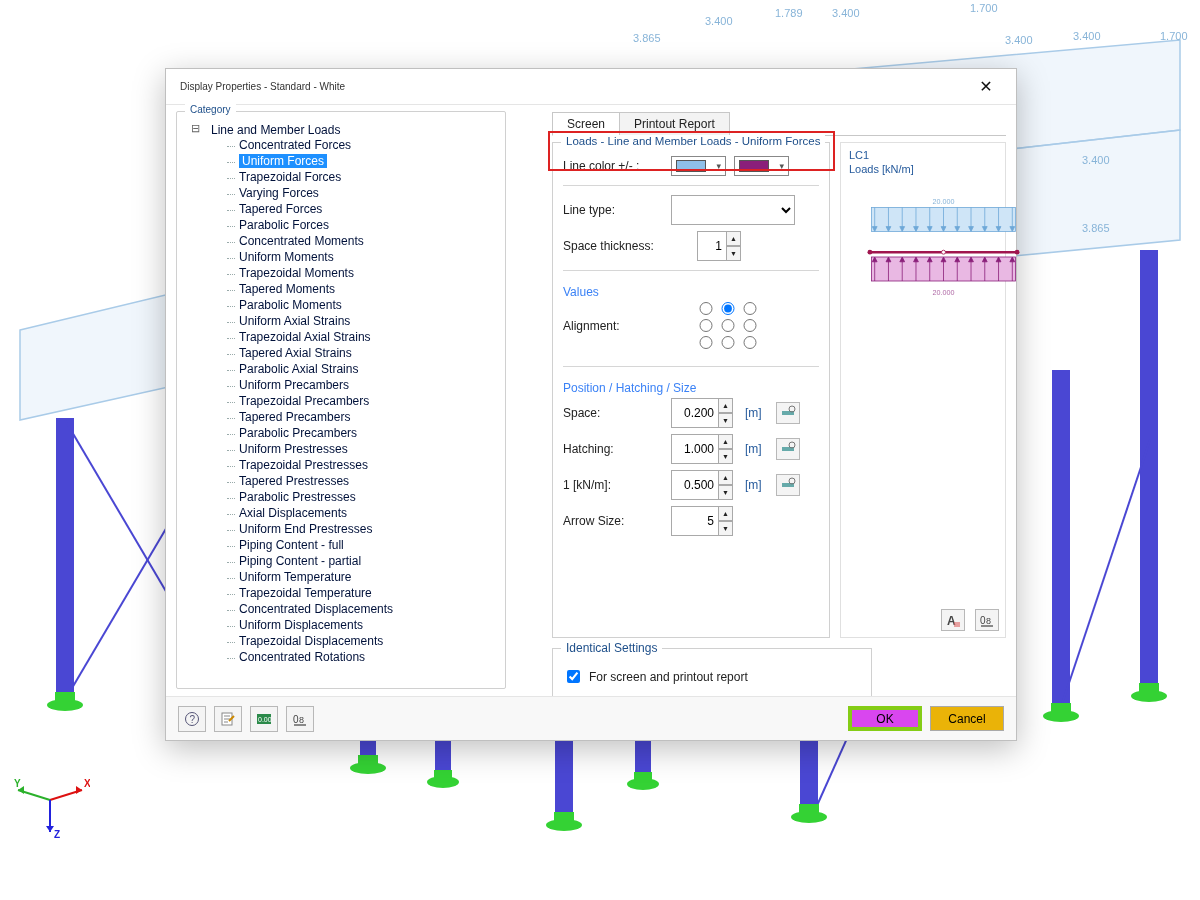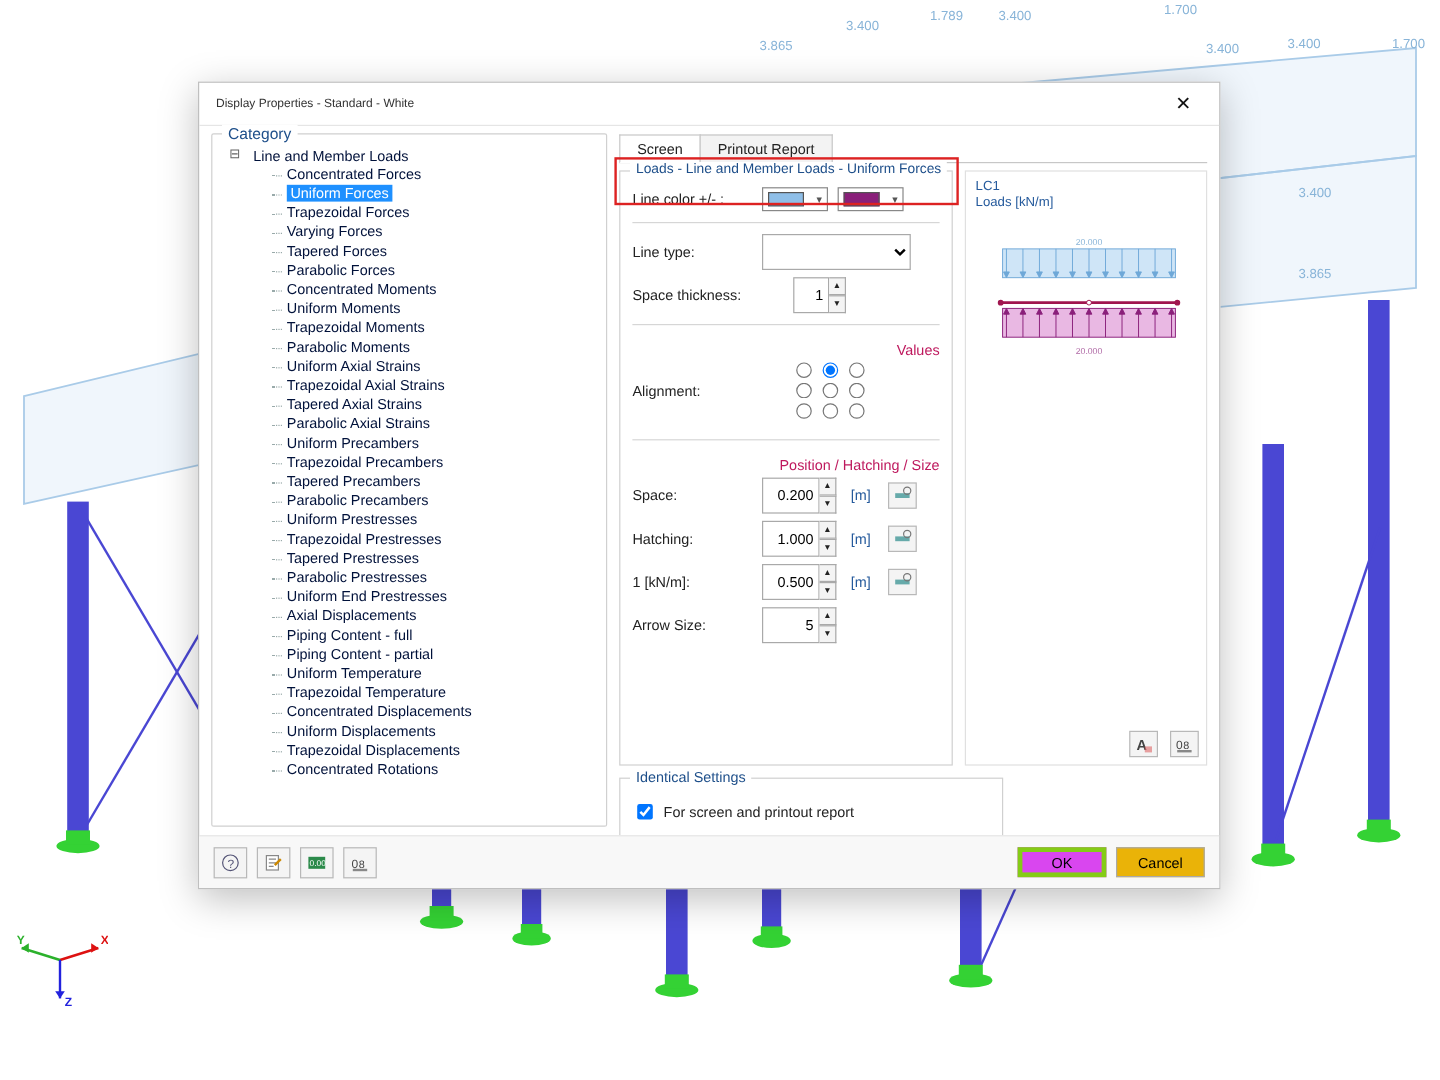--- a/index.html
+++ b/index.html
@@ -15,34 +15,34 @@
   
   .dialog { position: absolute; left: 165px; top: 68px; width: 852px; height: 673px; background: #fff; border: 1px solid #bfbfbf; box-shadow: 0 8px 30px rgba(0,0,0,.25); z-index: 10; }
   .titlebar { height: 36px; display: flex; align-items: center; padding: 0 10px 0 14px; border-bottom: 1px solid #e5e5e5; }
   .titlebar .title { flex: 1; font-size: 10px; color: #333; }
   .titlebar .close { width: 40px; height: 30px; display: flex; align-items: center; justify-content: center; font-size: 16px; color: #111; cursor: pointer; }
 
   .dialog-body { position: absolute; top: 36px; left: 0; right: 0; bottom: 46px; display: flex; padding: 6px 10px 0 10px; gap: 10px; }
 
   
   .panel { border: 1px solid #d0d0d0; border-radius: 2px; position: relative; background: #fff; }
-  .panel-title { position: absolute; top: -8px; left: 8px; background: #fff; padding: 0 5px; color: #1e4f8a; font-size: 13px; }
+  .panel-title { position: absolute; top: -8px; left: 8px; background: #fff; padding: 0 5px; color: #1e4f8a; font-size: 10px; }
   #left { width: 330px; height: 578px; }
   .tree-scroll { position: absolute; inset: 10px 2px 6px 6px; overflow-y: auto; overflow-x: hidden; }
   .tree { list-style: none; margin: 0; padding-left: 10px; }
   .tree li { padding: 1px 0 1px 18px; position: relative; white-space: nowrap; color: #00113a; }
   .tree li::before { content: ""; position: absolute; left: 6px; top: 9px; width: 8px; border-top: 1px dotted #9aa; }
   .tree li.parent::before { content: "⊟"; border: none; left: -2px; top: 0px; font-size: 11px; color: #666; }
   .tree li.selected span { background: #1e90ff; color: #fff; padding: 0 3px; }
   .tree-scroll::-webkit-scrollbar { width: 16px; }
   .tree-scroll::-webkit-scrollbar-thumb { background: #c9c9c9; border: 1px solid #aaa; }
   .tree-scroll::-webkit-scrollbar-track { background: #f0f0f0; }
 
   
-  #right { flex: 1; display: flex; flex-direction: column; }
+  #right { flex: 1; display: flex; flex-direction: column; margin-left: 36px; }
 
   .tabs { display: flex; border-bottom: 1px solid #c7c7c7; }
   .tab { padding: 4px 14px; border: 1px solid #c7c7c7; border-bottom: none; margin-right: -1px; background: #f3f3f3; cursor: pointer; position: relative; top: 1px; }
   .tab.active { background: #fff; border-bottom: 1px solid #fff; }
 
   .right-main { display: flex; gap: 10px; margin-top: 6px; }
 
   .opts-panel { width: 278px; height: 496px; position: relative; border: 1px solid #d0d0d0; }
   .opts-panel .panel-title { font-size: 11.5px; }
   .red-outline { position: absolute; top: -12px; left: -5px; width: 287px; height: 40px; border: 2px solid #d22; pointer-events: none; }
@@ -52,21 +52,21 @@
   .inline-input { height: 20px; border: 1px solid #a9a9a9; background: #fff; font-family: inherit; font-size: 12px; text-align: right; padding: 14px 4px; }
   .swatch-select { width: 55px; height: 20px; border: 1px solid #888; display:inline-flex; align-items:center; justify-content:space-between; padding:0 4px; cursor:pointer; background:#fff; }
   .swatch-select .sw { width: 30px; height: 12px; border: 1px solid #555; }
   .swatch-select .dd { font-size: 9px; color:#555; }
   select.inline-input { text-align: left; }
   .spinnerbox { display: inline-flex; }
   .spinnerbox .inline-input { width: 48px; }
   .spinnerbox .spin { width: 14px; display:flex; flex-direction:column; }
   .spinnerbox .spin div { flex:1; border:1px solid #a9a9a9; border-left:none; font-size:7px; display:flex; align-items:center; justify-content:center; background:#f4f4f4; cursor:pointer; }
 
-  .section-title { color: #be185d; padding: 8px 10px 0px 10px; text-align: right; }
+  .section-title { color: #3b82f6; padding: 8px 10px 0px 10px; }
   .hr { border-top: 1px solid #d6d6d6; margin: 6px 10px; }
 
   .radio-grid { display:grid; grid-template-columns: repeat(3, 18px); gap:4px 4px; }
   .radio-grid input { margin:0; }
 
   .unit { color: #255a9c; margin-left:4px; }
   .propbtn { width: 24px; height: 22px; border: 1px solid #b8b8b8; background: #f4f4f4; display:inline-flex; align-items:center; justify-content:center; margin-left:6px; cursor:pointer; }
 
   
   .preview-panel { flex: 1; height: 496px; position: relative; border: 1px solid #e0e0e0; background: #fff; }
@@ -184,35 +184,36 @@
             <li class="parent"><span>Line and Member Loads</span><ul class="tree">
                 <li><span>Concentrated Forces</span></li>
                 <li class="selected"><span>Uniform Forces</span></li>
                 <li><span>Trapezoidal Forces</span></li>
                 <li><span>Varying Forces</span></li>
                 <li><span>Tapered Forces</span></li>
                 <li><span>Parabolic Forces</span></li>
                 <li><span>Concentrated Moments</span></li>
                 <li><span>Uniform Moments</span></li>
                 <li><span>Trapezoidal Moments</span></li>
+                <li><span>Tapered Moments</span></li>
                 <li><span>Parabolic Moments</span></li>
                 <li><span>Uniform Axial Strains</span></li>
                 <li><span>Trapezoidal Axial Strains</span></li>
                 <li><span>Tapered Axial Strains</span></li>
                 <li><span>Parabolic Axial Strains</span></li>
                 <li><span>Uniform Precambers</span></li>
                 <li><span>Trapezoidal Precambers</span></li>
                 <li><span>Tapered Precambers</span></li>
                 <li><span>Parabolic Precambers</span></li>
                 <li><span>Uniform Prestresses</span></li>
                 <li><span>Trapezoidal Prestresses</span></li>
                 <li><span>Tapered Prestresses</span></li>
                 <li><span>Parabolic Prestresses</span></li>
+                <li><span>Axial Displacements</span></li>
                 <li><span>Uniform End Prestresses</span></li>
-                <li><span>Axial Displacements</span></li>
                 <li><span>Piping Content - full</span></li>
                 <li><span>Piping Content - partial</span></li>
                 <li><span>Uniform Temperature</span></li>
                 <li><span>Trapezoidal Temperature</span></li>
                 <li><span>Concentrated Displacements</span></li>
                 <li><span>Uniform Displacements</span></li>
                 <li><span>Trapezoidal Displacements</span></li>
                 <li><span>Concentrated Rotations</span></li>
               </ul></li>
           </ul>

